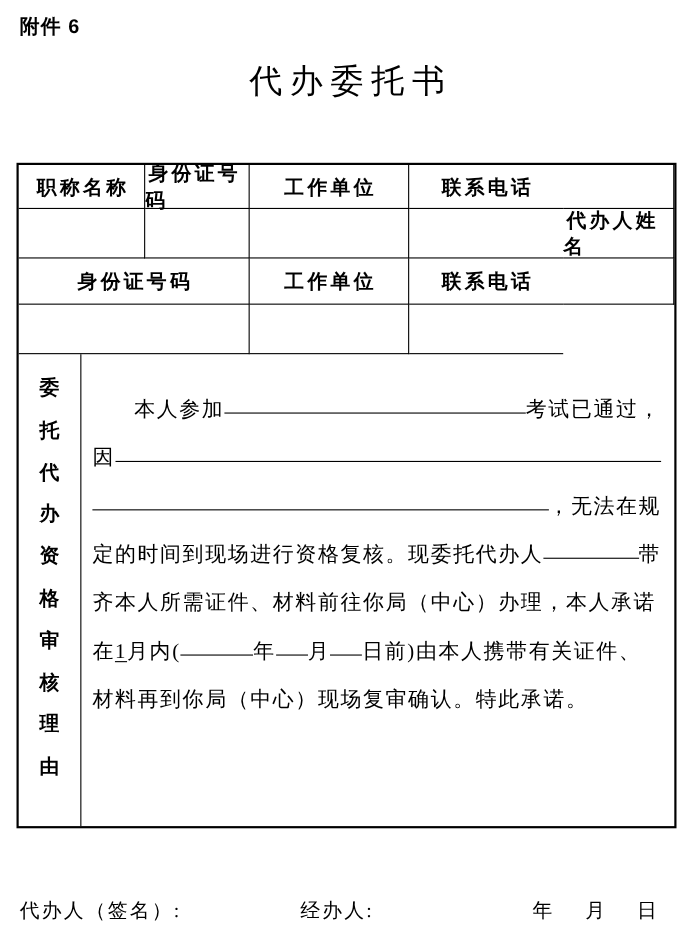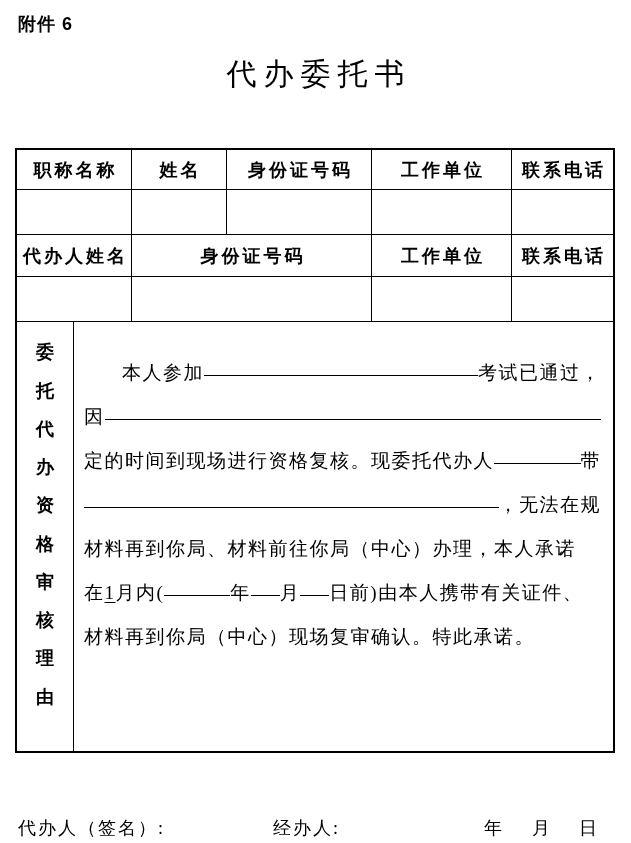--- a/index.html
+++ b/index.html
@@ -86,21 +86,20 @@
 
   <div class="attach">附件 6</div>
 
   <h1 class="title">代办委托书</h1>
 
   <div class="form-table">
 
     <div class="gridA">
 
       <div class="cell hdr">职称名称</div>
-      <div class="cell hdr">姓名</div>
       <div class="cell hdr">身份证号码</div>
       <div class="cell hdr">工作单位</div>
       <div class="cell hdr last">联系电话</div>
 
       <div class="cell"></div>
       <div class="cell"></div>
       <div class="cell"></div>
       <div class="cell"></div>
       <div class="cell last"></div>
 
@@ -132,30 +131,30 @@
           <div class="line">
             <span class="seg indent">本人参加</span>
             <span class="blank grow"></span>
             <span class="seg">考试已通过，</span>
           </div>
           <div class="line">
             <span class="seg">因</span>
             <span class="blank grow"></span>
           </div>
           <div class="line">
+            <span class="blank grow"></span>
+            <span class="seg">，无法在规</span>
+          </div>
+          <div class="line">
             <span class="seg">定的时间到现场进行资格复核。现委托代办人</span>
             <span class="blank grow"></span>
             <span class="seg">带</span>
           </div>
           <div class="line">
-            <span class="blank grow"></span>
-            <span class="seg">，无法在规</span>
-          </div>
-          <div class="line">
-            <span class="seg">材料再到你局、材料前往你局（中心）办理，本人承诺</span>
+            <span class="seg">齐本人所需证件、材料前往你局（中心）办理，本人承诺</span>
           </div>
           <div class="line">
             <span class="seg">在</span>
             <span class="seg utext">1</span>
             <span class="seg">月内(</span>
             <span class="blank" style="width: 66px;"></span>
             <span class="seg">年</span>
             <span class="blank" style="width: 29px;"></span>
             <span class="seg">月</span>
             <span class="blank" style="width: 29px;"></span>

